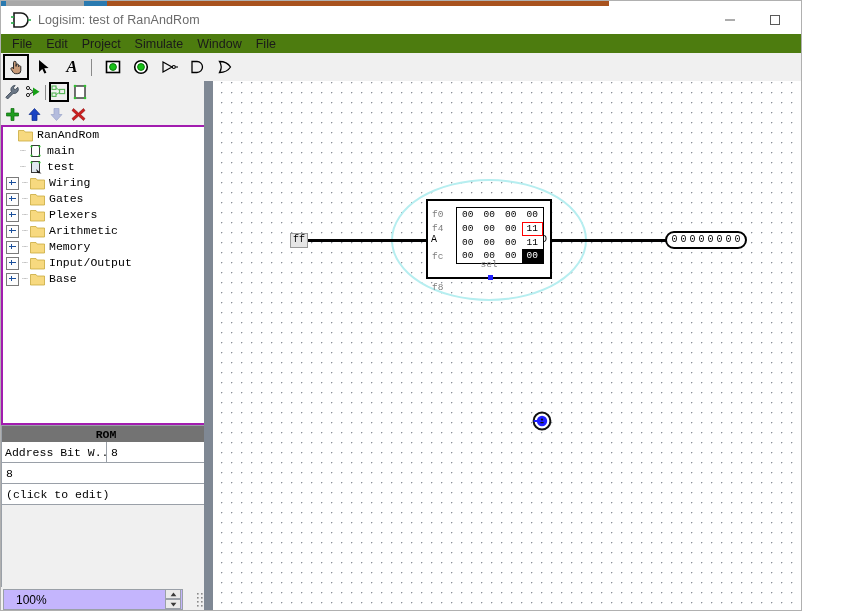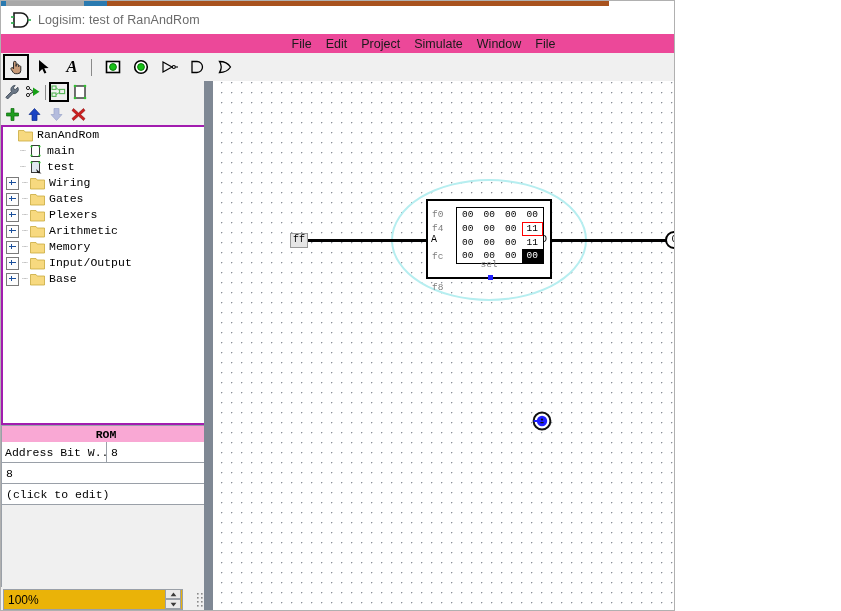--- a/index.html
+++ b/index.html
@@ -5,21 +5,21 @@
 <style>
   html, body {
     margin: 0; padding: 0;
     width: 841px; height: 611px;
     overflow: hidden;
     background: #ffffff;
     font-family: "Liberation Sans", sans-serif;
   }
   #app {
     position: relative;
-    width: 675px; height: 611px;
+    width: 802px; height: 611px;
     background: #ffffff;
     border: 1px solid #b0b0b0;
     box-sizing: border-box;
     overflow: hidden;
   }
 
   
   #accent-strip {
     position: absolute; top: 0; left: 0;
     width: 841px; height: 5px;
@@ -53,23 +53,23 @@
     width: 45px; height: 28px;
     display: flex; align-items: center; justify-content: center;
     cursor: default;
   }
   .win-glyph { display: block; }
 
   
   #menubar {
     position: absolute; top: 33px; left: 0;
     width: 841px; height: 19px;
-    background: #ec4899;
-    display: flex; align-items: center;
-    font-size: 12.5px; color: #1a1a1a; justify-content: center;
+    background: #4d7c0f;
+    display: flex; align-items: center;
+    font-size: 12.5px; color: #1a1a1a;
   }
   .menu-item {
     padding: 1px 7px;
     cursor: default;
     white-space: nowrap;
   }
   .menu-item:first-child { margin-left: 4px; }
 
   
   #toolbar {
@@ -180,21 +180,21 @@
   #props {
     position: absolute; top: 344px; left: 0;
     width: 210px; height: 240px;
     background: #f0f0f0;
     box-sizing: border-box;
     font-family: "Liberation Mono", monospace;
     font-size: 11.5px;
   }
   #props-header {
     height: 17px;
-    background: #f9a8d4;
+    background: #737373;
     border: 1px solid #9aa0a8;
     border-bottom: none;
     box-sizing: border-box;
     display: flex; align-items: center; justify-content: center;
     font-weight: bold; font-size: 11.5px;
     color: #000;
   }
   .prop-row {
     display: flex;
     height: 21px;
@@ -230,27 +230,27 @@
   #zoombar {
     position: absolute; bottom: 0; left: 0;
     width: 210px; height: 25px;
     background: #f0f0f0;
     box-sizing: border-box;
     display: flex; align-items: center;
   }
   #zoom-field {
     width: 180px; height: 21px;
     margin-left: 2px;
-    background: #eab308;
+    background: #c4b5fd;
     border: 1px solid #9aa0a8;
     box-sizing: border-box;
     display: flex; align-items: center;
     font-family: "Liberation Sans", sans-serif;
     font-size: 12px;
-    padding-left: 4px;
+    padding-left: 12px;
     color: #000;
   }
   #zoom-spin {
     width: 16px; height: 21px;
     margin-left: -18px;
     display: flex; flex-direction: column;
     z-index: 3;
   }
   .spin-btn {
     width: 16px; height: 10px;

